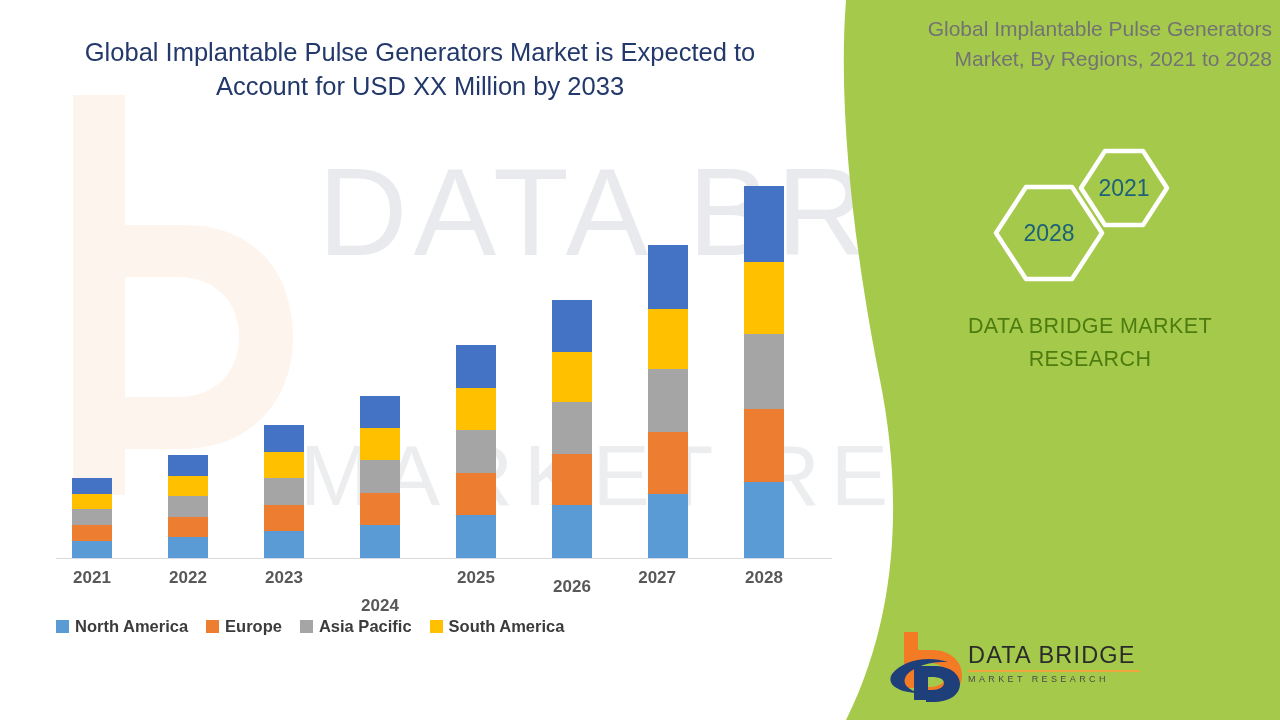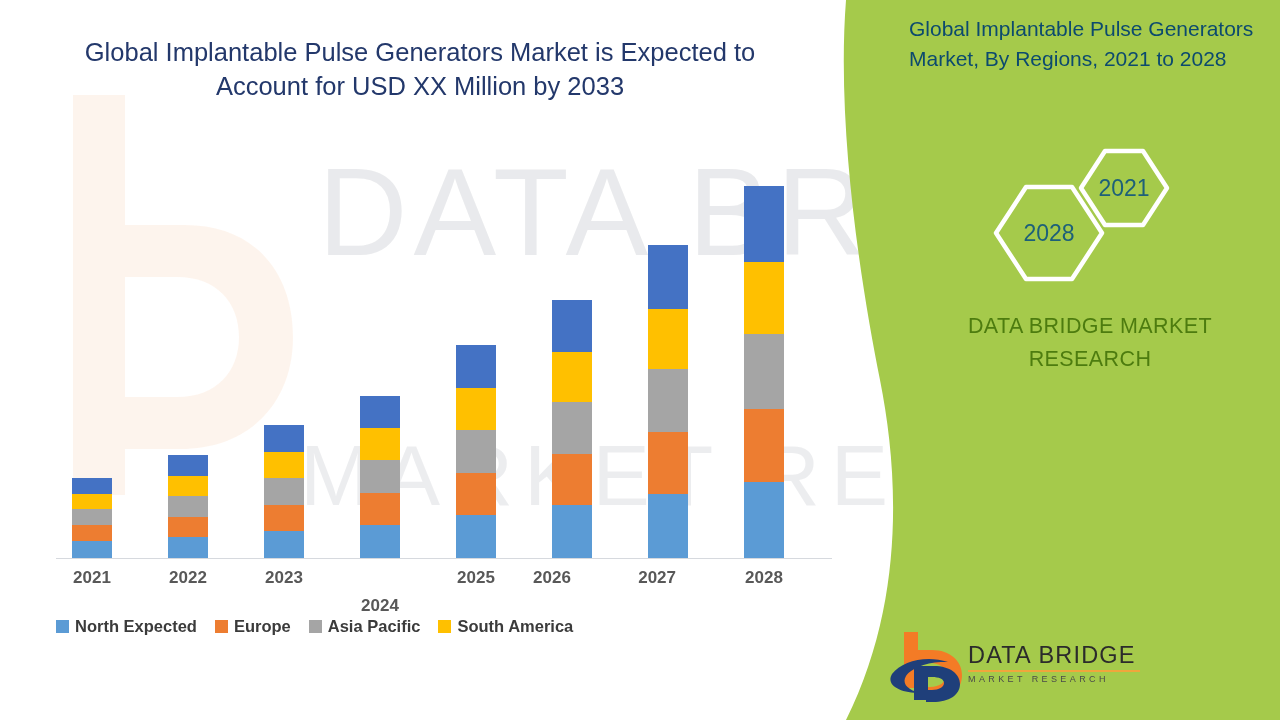--- a/index.html
+++ b/index.html
@@ -55,22 +55,22 @@
 
   
   #right-panel {
     position:absolute; left:0; top:0; width:1280px; height:720px;
     pointer-events:none;
   }
   #right-content {
     position:absolute; left:900px; top:0; width:380px; height:720px;
   }
   #panel-title {
-    position:absolute; left:9px; top:14px; width:356px;
-    text-align:left; color:#0c4a6e; font-size:21px; line-height:1.42; font-weight:400;
+    position:absolute; left:16px; top:14px; width:356px;
+    text-align:right; color:#737373; font-size:21px; line-height:1.42; font-weight:400;
   }
   .hex {
     position:absolute; display:flex; align-items:center; justify-content:center;
     color:#1d6079; font-weight:400;
   }
   #hex-2021 { left:178px; top:148px; width:92px; height:80px; font-size:23px; }
   #hex-2028 { left:93px; top:184px; width:112px; height:98px; font-size:23px; }
   .hex span { position:relative; z-index:2; }
   .hex svg { position:absolute; left:0; top:0; width:100%; height:100%; z-index:1; }
 
@@ -165,30 +165,30 @@
             <div class="seg" style="height: 73px; background: rgb(237, 125, 49);"></div>
             <div class="seg" style="height: 76px; background: rgb(91, 155, 213);"></div>
           </div>
         </div>
       <div class="x-labels" id="x-labels">
           <div class="x-label" style="left: 62px;">2021</div>
           <div class="x-label" style="left: 158px;">2022</div>
           <div class="x-label" style="left: 254px;">2023</div>
           <div class="x-label" style="left: 350px; margin-top: 28px;">2024</div>
           <div class="x-label" style="left: 446px;">2025</div>
-          <div class="x-label" style="left: 522px;">2026</div>
+          <div class="x-label" style="left: 542px; margin-top: 9px;">2026</div>
           <div class="x-label" style="left: 616px; text-align: right;">2027</div>
           <div class="x-label" style="left: 734px;">2028</div>
         </div>
     </div>
 
     <div id="legend">
         <div class="legend-item">
           <span class="legend-swatch" style="background: rgb(91, 155, 213);"></span>
-          <span class="legend-label">North Expected</span>
+          <span class="legend-label">North America</span>
         </div>
         <div class="legend-item">
           <span class="legend-swatch" style="background: rgb(237, 125, 49);"></span>
           <span class="legend-label">Europe</span>
         </div>
         <div class="legend-item">
           <span class="legend-swatch" style="background: rgb(165, 165, 165);"></span>
           <span class="legend-label">Asia Pacific</span>
         </div>
         <div class="legend-item">

